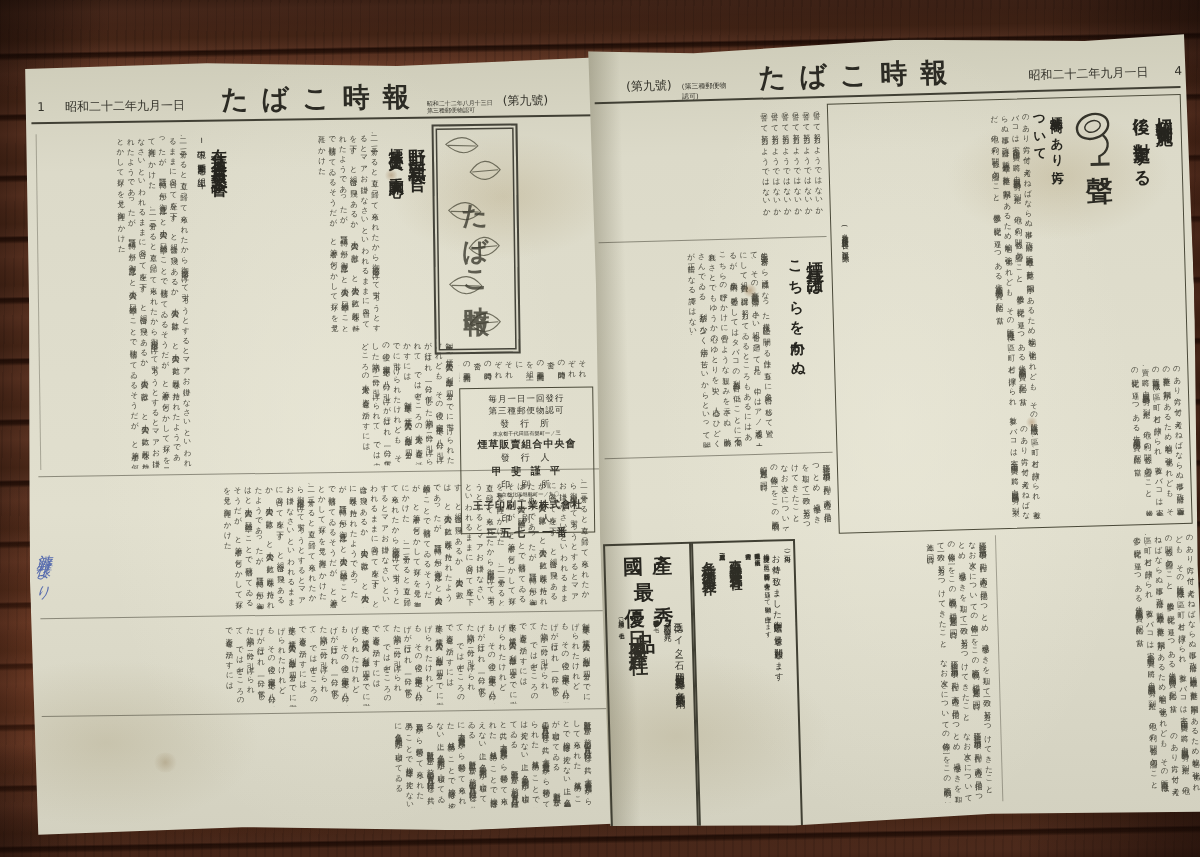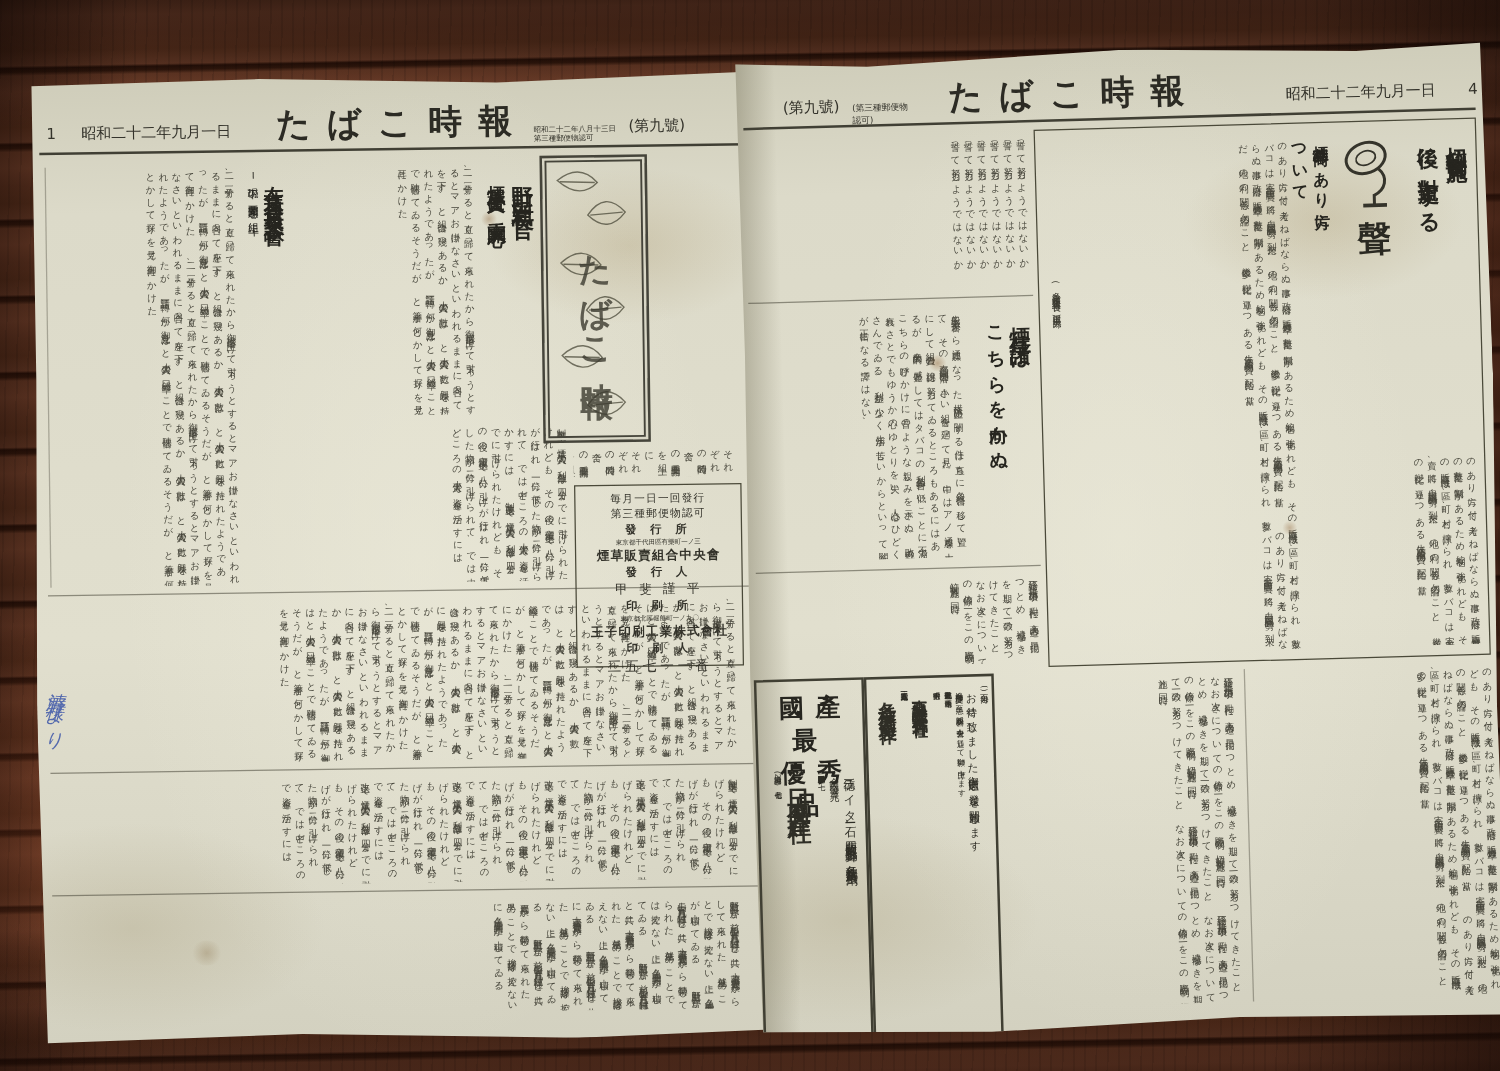--- a/index.html
+++ b/index.html
@@ -59,24 +59,24 @@
   .voice-pair span{display:block;}
   .vp-a{font-size:17px;letter-spacing:3px;}
   .vp-b{font-size:12.5px;letter-spacing:2px;}
   .voice-mark{display:flex;flex-direction:column;align-items:center;padding-top:4px;}
   .voice-kanji{font-size:27px;font-weight:bold;color:#2a2922;margin-top:2px;}
 
   
   .colophon{position:absolute;border:1.5px solid #4a4939;display:flex;flex-direction:column;
             align-items:center;justify-content:space-around;padding:5px 2px;color:#33322a;text-align:center;}
   .colo-main{font-size:8.5px;letter-spacing:1px;}
-  .colo-label{font-size:9px;letter-spacing:4px;font-weight:bold;}
+  .colo-label{font-size:9px;letter-spacing:4px;}
   .colo-addr{font-size:5.5px;transform:scale(.95);white-space:nowrap;}
   .colo-org{font-size:10px;font-weight:bold;letter-spacing:1px;white-space:nowrap;}
-  .colo-name{font-size:11px;font-weight:normal;letter-spacing:3px;}
+  .colo-name{font-size:11px;font-weight:bold;letter-spacing:3px;}
 
   
   .emblem{position:absolute;border:2px solid #45443a;box-shadow:inset 0 0 0 2px #d8d6c5, inset 0 0 0 3.5px #45443a;
           display:flex;align-items:center;justify-content:center;overflow:hidden;}
   .emblem-text{writing-mode:vertical-rl;font-size:26px;font-weight:bold;color:#3c3b30;opacity:.8;letter-spacing:4px;}
 
   
   .ad-v{writing-mode:vertical-rl;padding:7px 5px;height:calc(100% - 14px);overflow:hidden;}
   .ad-v span{display:block;}
   .nz-title{font-size:12.5px;font-weight:bold;letter-spacing:2px;}

